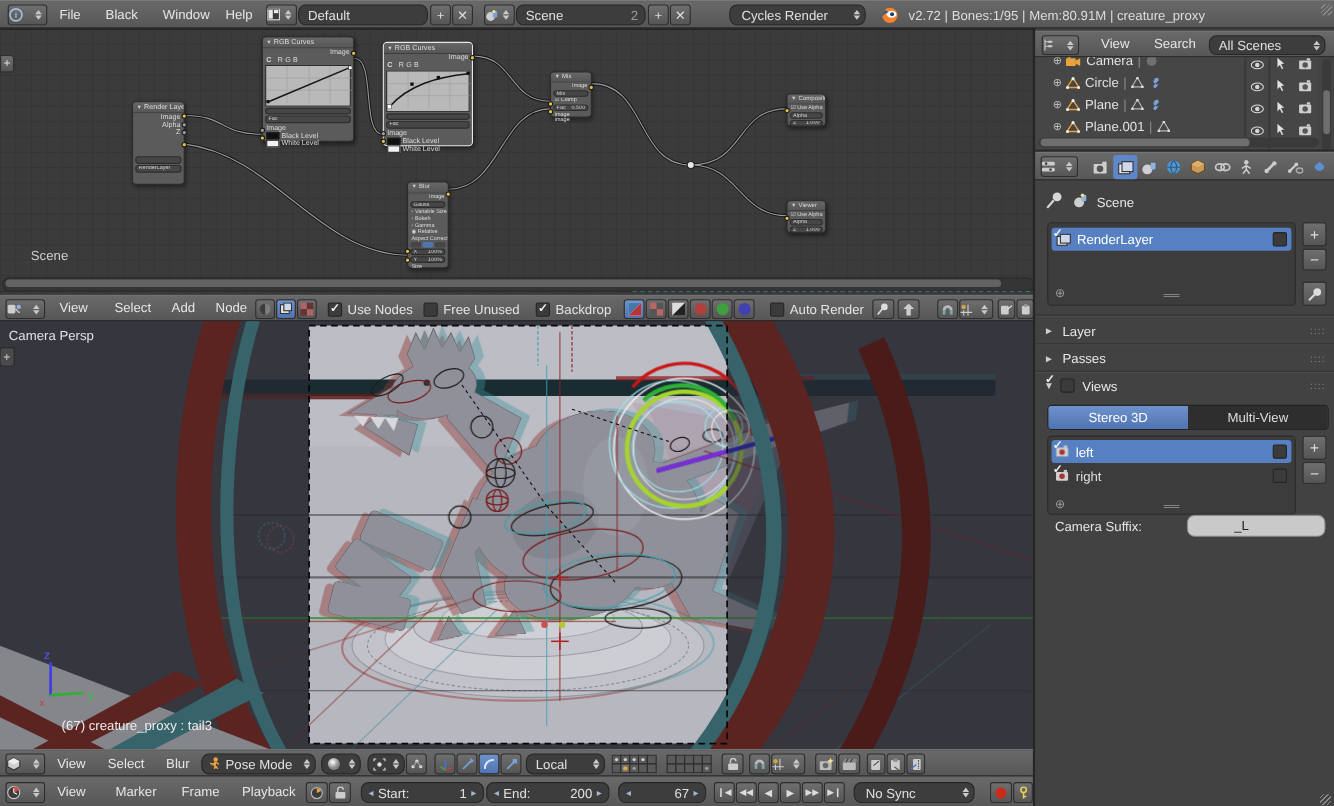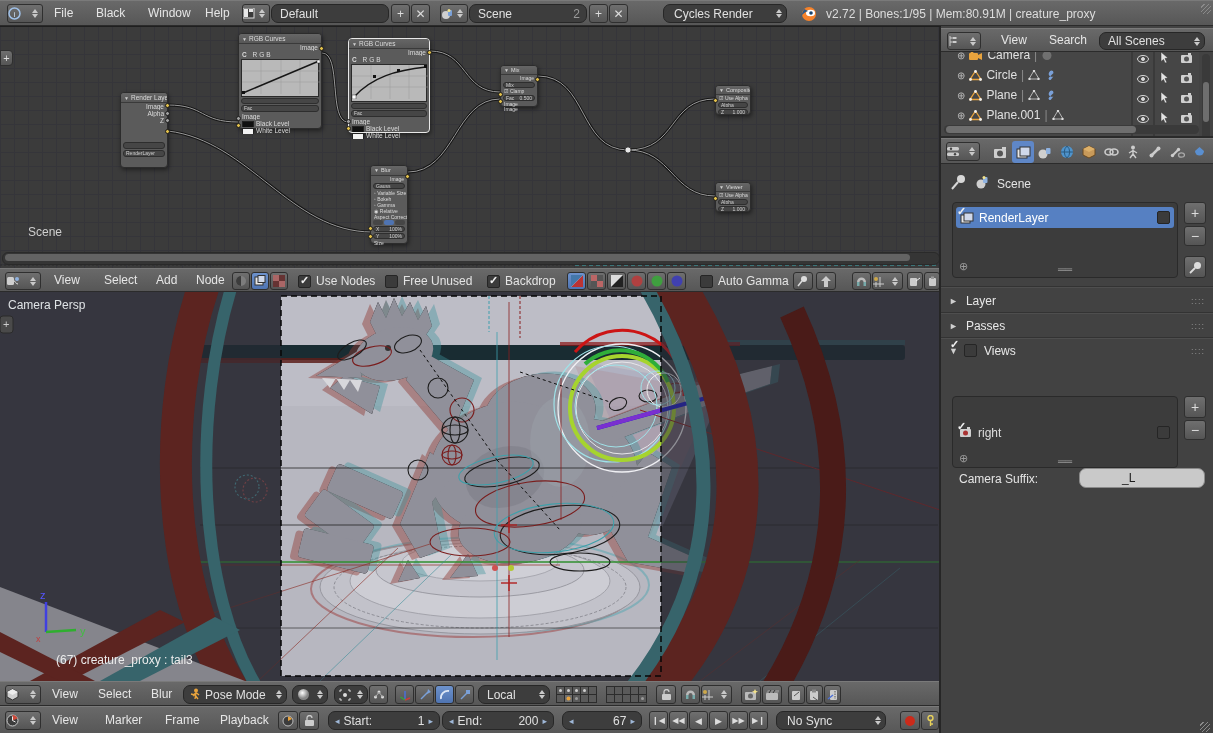--- a/index.html
+++ b/index.html
@@ -368,21 +368,21 @@
           <circle cx="6" cy="6" r="5.5" fill="#3f9f3f"></circle>
         </svg>
       </div>
     <div class="btn" style="left:667px;top:3px;width:19px;height:18px;">
         <svg width="12" height="12">
           <circle cx="6" cy="6" r="5.5" fill="#4040b0"></circle>
         </svg>
       </div>
 
     <span class="chk" style="left:700px;top:6px;"></span>
-    <span class="lbl" style="left:718px;top:5px;">Auto Gamma</span>
+    <span class="lbl" style="left:718px;top:5px;">Auto Render</span>
 
     <div class="btn" style="left:793px;top:3px;width:20px;height:18px;">
         <svg width="12" height="12">
           <circle cx="7" cy="4" r="3" fill="#ddd"></circle>
           <line x1="5" y1="6" x2="1" y2="11" stroke="#ddd" stroke-width="1.5"></line>
         </svg>
       </div>
     <div class="btn" style="left:816px;top:3px;width:20px;height:18px;">
         <svg width="10" height="11">
           <path d="M5,0 L10,5 L7,5 L7,11 L3,11 L3,5 L0,5 Z" fill="#ccc"></path>
@@ -1144,22 +1144,35 @@
       </div>
       <div class="sep" style="left:0;top:199px;"></div>
 
       <div class="pnl-hd" style="top:202px;">
         <span style="font-size:9px;color:#cfcfcf;margin-right:6px;">▼</span>
         <span class="chk on" style="position:static;margin-right:7px;"></span>
         <span>Views</span>
         <span class="grip">::::</span>
       </div>
 
+      <div class="abs" style="left:11px;top:230px;width:254px;height:21px;display:flex;border:1px solid #252525;border-radius:4px;overflow:hidden;">
+        <div style="flex:1;background:linear-gradient(#6d92cc,#4f74b2);display:flex;align-items:center;justify-content:center;color:#fff;">Stereo 3D</div>
+        <div style="flex:1;background:#2e2e2e;display:flex;align-items:center;justify-content:center;color:#ddd;">Multi-View</div>
+      </div>
 
       <div class="listbox" style="left:11px;top:258px;width:226px;height:72px;">
+        <div class="lrow sel" style="top:3px;">
+          <svg width="13" height="11">
+              <rect x="0" y="2" width="11" height="8" rx="1" fill="#cfcfcf"></rect>
+              <circle cx="5.5" cy="6" r="2.5" fill="#a33"></circle>
+              <rect x="7" y="0" width="3" height="2" fill="#cfcfcf"></rect>
+            </svg>
+          <span>left</span>
+          <span class="chk on" style="position:static;margin-left:auto;"></span>
+        </div>
         <div class="lrow" style="top:25px;">
           <svg width="13" height="11">
               <rect x="0" y="2" width="11" height="8" rx="1" fill="#cfcfcf"></rect>
               <circle cx="5.5" cy="6" r="2.5" fill="#a33"></circle>
               <rect x="7" y="0" width="3" height="2" fill="#cfcfcf"></rect>
             </svg>
           <span>right</span>
           <span class="chk on" style="position:static;margin-left:auto;"></span>
         </div>
         <span class="abs" style="left:6px;bottom:2px;color:#9a9a9a;font-size:11px;">⊕</span>

